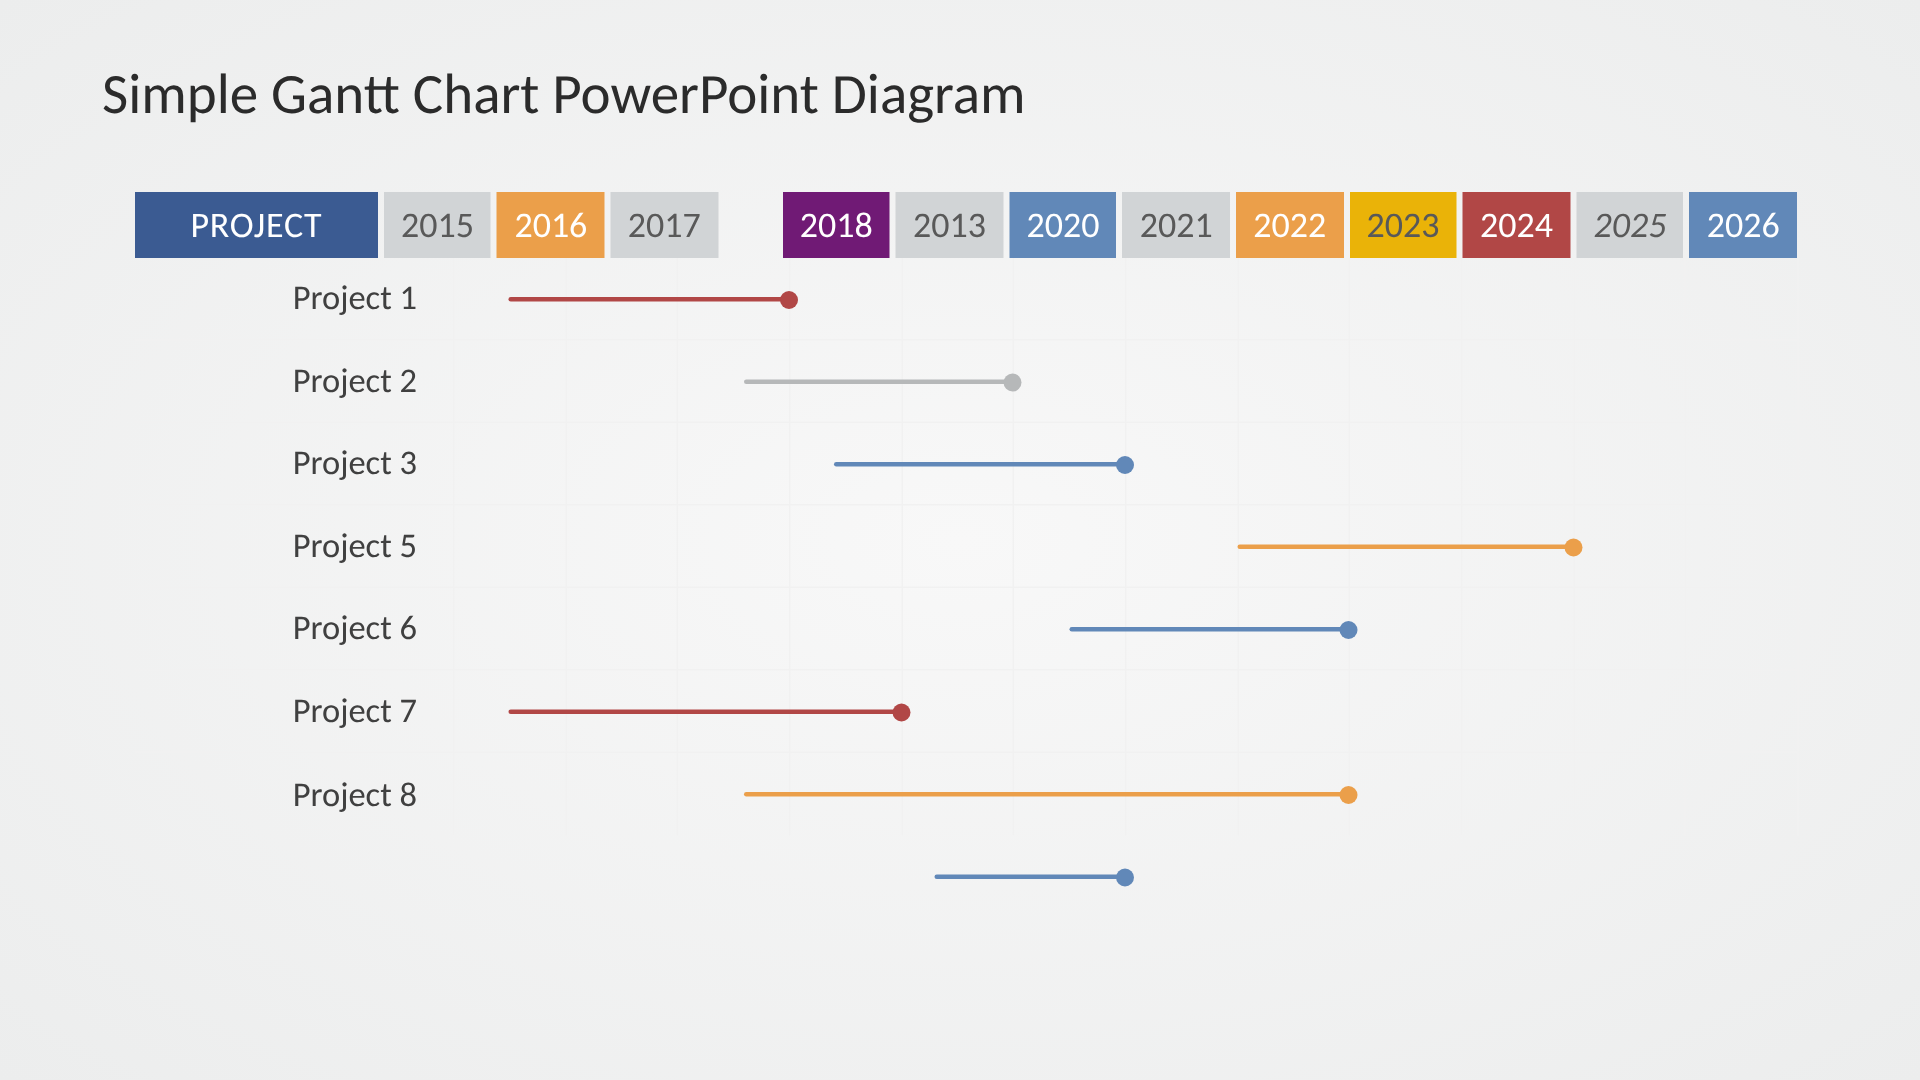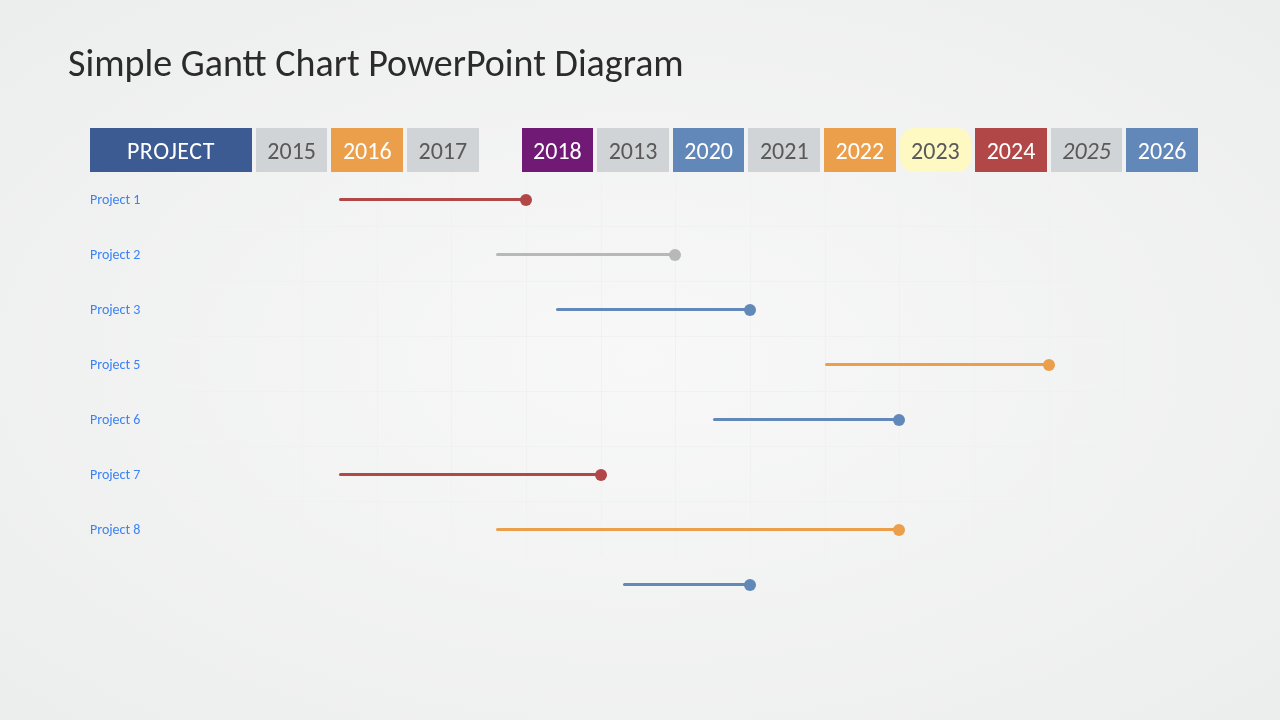--- a/index.html
+++ b/index.html
@@ -50,24 +50,24 @@
   .row {
     height: 55px;
     display: flex;
     align-items: center;
     border-bottom: 1px solid #f1f1f1;
     position: relative;
   }
   .row:last-child { border-bottom: none; }
   .row-label {
     width: 208px;
-    text-align: left;
+    text-align: right;
     padding-right: 20px;
-    font-size: 14px;
-    color: #3b82f6;
+    font-size: 23px;
+    color: #404040;
   }
   .vlines {
     position: absolute;
     left: 212px;
     top: 0;
     bottom: 0;
     width: 896px;
     pointer-events: none;
   }
   .vline {
@@ -106,21 +106,21 @@
   <div class="header-row">
     <div class="hcell project">PROJECT</div>
   <div class="hcell year" style="background: rgb(209, 212, 214);">2015</div>
       <div class="hcell year white" style="background: rgb(235, 159, 74);">2016</div>
       <div class="hcell year" style="background: rgb(209, 212, 214);">2017</div>
       <div class="hcell year white" style="background: #701a75; margin-left: 39px;">2018</div>
       <div class="hcell year" style="background: rgb(209, 212, 214);">2013</div>
       <div class="hcell year white" style="background: rgb(97, 136, 184);">2020</div>
       <div class="hcell year" style="background: rgb(209, 212, 214);">2021</div>
       <div class="hcell year white" style="background: rgb(235, 159, 74);">2022</div>
-      <div class="hcell year" style="background: #fef9c3; border-radius: 14px;">2023</div>
+      <div class="hcell year" style="background: #eab308;">2023</div>
       <div class="hcell year white" style="background: rgb(177, 71, 70);">2024</div>
       <div class="hcell year" style="background: rgb(209, 212, 214); font-style: italic;">2025</div>
       <div class="hcell year white" style="background: rgb(97, 136, 184);">2026</div>
     </div>
   <div class="grid">
     <div class="vlines">
         <div class="vline" style="left: 0px;"></div>
         <div class="vline" style="left: 74.6667px;"></div>
         <div class="vline" style="left: 149.333px;"></div>
         <div class="vline" style="left: 224px;"></div>

